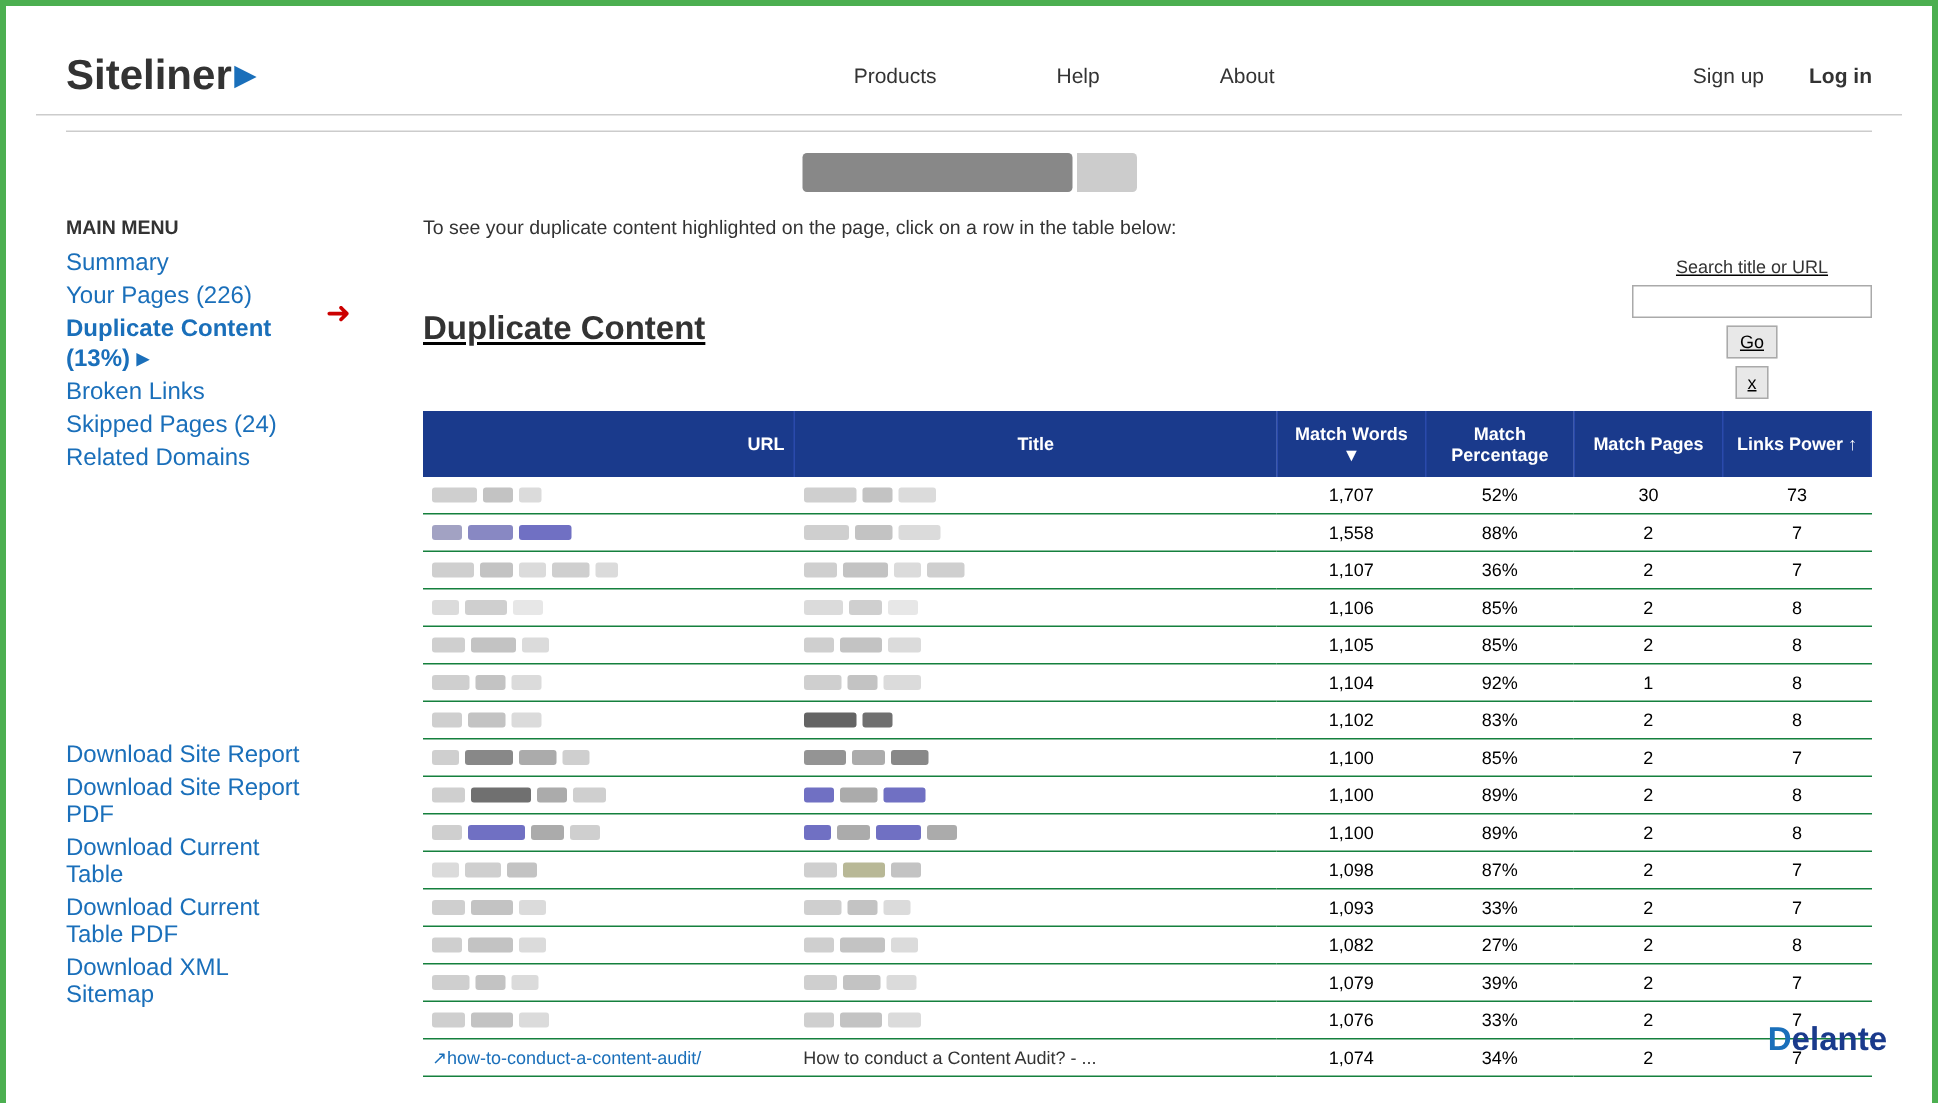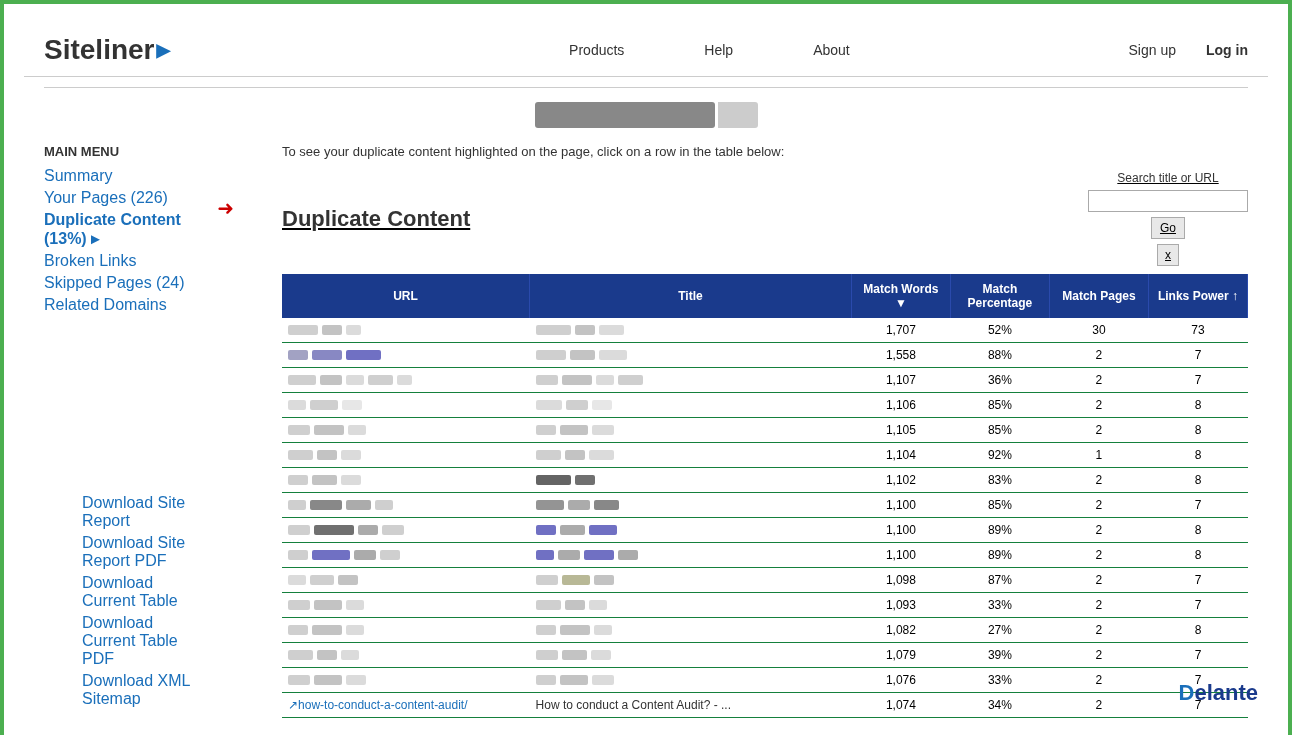--- a/index.html
+++ b/index.html
@@ -121,21 +121,20 @@
     .sidebar-arrow {
       display: inline-block;
       color: #cc0000;
       font-size: 20px;
       position: absolute;
       right: -20px;
       top: 52px;
     }
     .sidebar-downloads {
       margin-top: 180px;
-      margin-left: 38px;
     }
     
     .content {
       flex: 1;
     }
     .instruction-text {
       font-size: 13px;
       color: #333;
       margin-bottom: 12px;
     }
@@ -192,20 +191,21 @@
     }
     .data-table thead th {
       padding: 8px 6px;
       text-align: center;
       font-weight: bold;
       font-size: 12px;
       border-right: 1px solid #2a4aac;
     }
     .data-table thead th.url-col {
       width: 200px;
+      text-align: right;
     }
     .data-table thead th.title-col {
       width: 260px;
     }
     .data-table thead th.sort-col {
       width: 80px;
     }
     .data-table tbody tr {
       border-bottom: 1px solid #15803d;
     }

